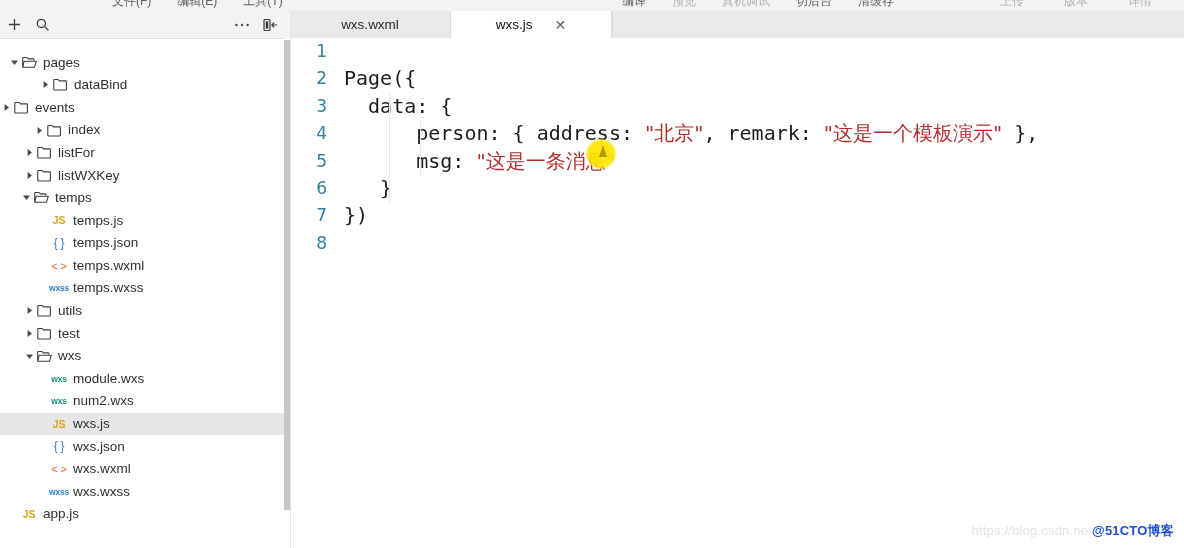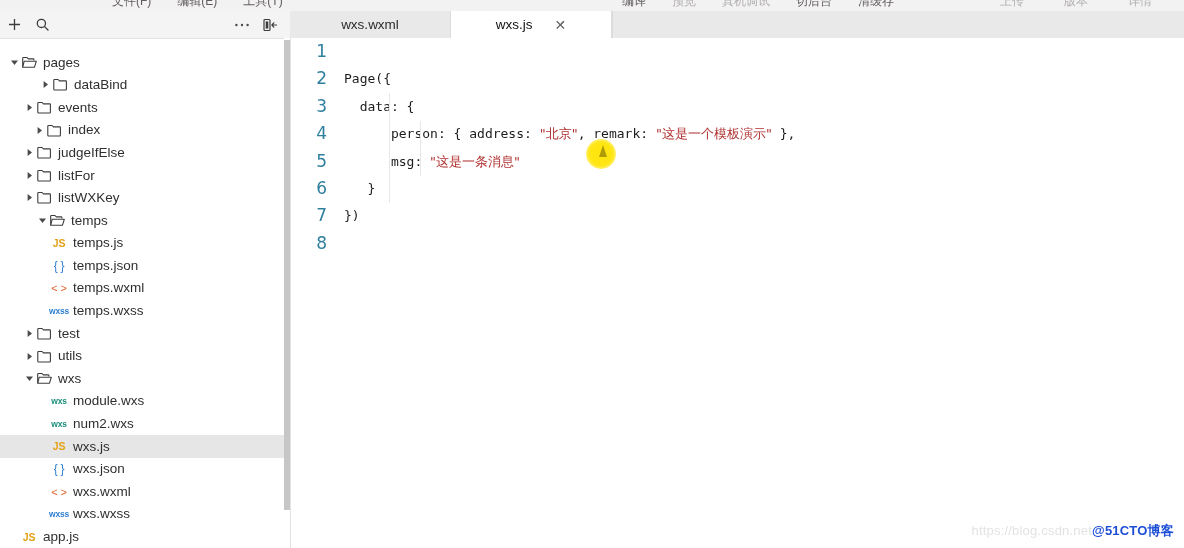--- a/index.html
+++ b/index.html
@@ -101,21 +101,21 @@
   .codeline{
     display:flex;align-items:flex-start;height:27.4px;
   }
   .ln{
     width:36px;flex:0 0 36px;text-align:right;padding-right:9px;
     color:#2f7f9e;font-size:17px;line-height:27.4px;
     font-family:"DejaVu Sans","Liberation Sans",sans-serif;
   }
   .ctext{
     font-family:"DejaVu Sans Mono","Liberation Mono",monospace;
-    font-size:13px;line-height:27.4px;color:#1c1c1c;white-space:pre;
+    font-size:20px;line-height:27.4px;color:#1c1c1c;white-space:pre;
     padding-left:8px;
   }
   .ctext .str{color:#b03030;}
   .ctext .cjk{font-family:"DejaVu Sans","Liberation Sans",sans-serif;}
   .indentguide{
     position:absolute;width:1px;background:#e8e8e8;
   }
 
   
   .cursorblob{
@@ -226,96 +226,81 @@
         </span>
         <span class="ficon">
           <span>
             <svg width="15" height="13" viewBox="0 0 15 13">
               <path d="M0.8 11.3V2.2c0-.4.3-.7.7-.7h3.6l1.3 1.4h6.3c.4 0 .7.3.7.7v7.7c0 .4-.3.7-.7.7H1.5c-.4 0-.7-.3-.7-.7z" stroke="#3c3c3c" stroke-width="1.1" fill="#fff" stroke-linejoin="round"></path>
             </svg>
           </span>
         </span>
         <span class="label">dataBind</span>
       </div>
+      <div class="row" style="">
+        <span class="arrow">
+          <svg width="9" height="9" viewBox="0 0 9 9">
+            <path d="M2.6 1v7L7 4.5z" fill="#4a4a4a"></path>
+          </svg>
+        </span>
+        <span class="ficon">
+          <span>
+            <svg width="15" height="13" viewBox="0 0 15 13">
+              <path d="M0.8 11.3V2.2c0-.4.3-.7.7-.7h3.6l1.3 1.4h6.3c.4 0 .7.3.7.7v7.7c0 .4-.3.7-.7.7H1.5c-.4 0-.7-.3-.7-.7z" stroke="#3c3c3c" stroke-width="1.1" fill="#fff" stroke-linejoin="round"></path>
+            </svg>
+          </span>
+        </span>
+        <span class="label">events</span>
+      </div>
+      <div class="row" style="padding-left: 33px;">
+        <span class="arrow">
+          <svg width="9" height="9" viewBox="0 0 9 9">
+            <path d="M2.6 1v7L7 4.5z" fill="#4a4a4a"></path>
+          </svg>
+        </span>
+        <span class="ficon">
+          <span>
+            <svg width="15" height="13" viewBox="0 0 15 13">
+              <path d="M0.8 11.3V2.2c0-.4.3-.7.7-.7h3.6l1.3 1.4h6.3c.4 0 .7.3.7.7v7.7c0 .4-.3.7-.7.7H1.5c-.4 0-.7-.3-.7-.7z" stroke="#3c3c3c" stroke-width="1.1" fill="#fff" stroke-linejoin="round"></path>
+            </svg>
+          </span>
+        </span>
+        <span class="label">index</span>
+      </div>
       <div class="row" style="padding-left: 23px;">
         <span class="arrow">
           <svg width="9" height="9" viewBox="0 0 9 9">
             <path d="M2.6 1v7L7 4.5z" fill="#4a4a4a"></path>
           </svg>
         </span>
         <span class="ficon">
           <span>
             <svg width="15" height="13" viewBox="0 0 15 13">
               <path d="M0.8 11.3V2.2c0-.4.3-.7.7-.7h3.6l1.3 1.4h6.3c.4 0 .7.3.7.7v7.7c0 .4-.3.7-.7.7H1.5c-.4 0-.7-.3-.7-.7z" stroke="#3c3c3c" stroke-width="1.1" fill="#fff" stroke-linejoin="round"></path>
             </svg>
           </span>
         </span>
-        <span class="label">events</span>
-      </div>
-      <div class="row" style="padding-left: 33px;">
-        <span class="arrow">
-          <svg width="9" height="9" viewBox="0 0 9 9">
-            <path d="M2.6 1v7L7 4.5z" fill="#4a4a4a"></path>
-          </svg>
-        </span>
-        <span class="ficon">
-          <span>
-            <svg width="15" height="13" viewBox="0 0 15 13">
-              <path d="M0.8 11.3V2.2c0-.4.3-.7.7-.7h3.6l1.3 1.4h6.3c.4 0 .7.3.7.7v7.7c0 .4-.3.7-.7.7H1.5c-.4 0-.7-.3-.7-.7z" stroke="#3c3c3c" stroke-width="1.1" fill="#fff" stroke-linejoin="round"></path>
-            </svg>
-          </span>
-        </span>
-        <span class="label">index</span>
+        <span class="label">listFor</span>
       </div>
       <div class="row" style="padding-left: 23px;">
         <span class="arrow">
           <svg width="9" height="9" viewBox="0 0 9 9">
             <path d="M2.6 1v7L7 4.5z" fill="#4a4a4a"></path>
           </svg>
         </span>
         <span class="ficon">
           <span>
             <svg width="15" height="13" viewBox="0 0 15 13">
               <path d="M0.8 11.3V2.2c0-.4.3-.7.7-.7h3.6l1.3 1.4h6.3c.4 0 .7.3.7.7v7.7c0 .4-.3.7-.7.7H1.5c-.4 0-.7-.3-.7-.7z" stroke="#3c3c3c" stroke-width="1.1" fill="#fff" stroke-linejoin="round"></path>
             </svg>
           </span>
         </span>
-        <span class="label">judgeIfElse</span>
-      </div>
-      <div class="row" style="padding-left: 23px;">
-        <span class="arrow">
-          <svg width="9" height="9" viewBox="0 0 9 9">
-            <path d="M2.6 1v7L7 4.5z" fill="#4a4a4a"></path>
-          </svg>
-        </span>
-        <span class="ficon">
-          <span>
-            <svg width="15" height="13" viewBox="0 0 15 13">
-              <path d="M0.8 11.3V2.2c0-.4.3-.7.7-.7h3.6l1.3 1.4h6.3c.4 0 .7.3.7.7v7.7c0 .4-.3.7-.7.7H1.5c-.4 0-.7-.3-.7-.7z" stroke="#3c3c3c" stroke-width="1.1" fill="#fff" stroke-linejoin="round"></path>
-            </svg>
-          </span>
-        </span>
-        <span class="label">listFor</span>
-      </div>
-      <div class="row" style="padding-left: 23px;">
-        <span class="arrow">
-          <svg width="9" height="9" viewBox="0 0 9 9">
-            <path d="M2.6 1v7L7 4.5z" fill="#4a4a4a"></path>
-          </svg>
-        </span>
-        <span class="ficon">
-          <span>
-            <svg width="15" height="13" viewBox="0 0 15 13">
-              <path d="M0.8 11.3V2.2c0-.4.3-.7.7-.7h3.6l1.3 1.4h6.3c.4 0 .7.3.7.7v7.7c0 .4-.3.7-.7.7H1.5c-.4 0-.7-.3-.7-.7z" stroke="#3c3c3c" stroke-width="1.1" fill="#fff" stroke-linejoin="round"></path>
-            </svg>
-          </span>
-        </span>
         <span class="label">listWXKey</span>
       </div>
-      <div class="row" style="padding-left: 36px;">
+      <div class="row" style="padding-left: 20px;">
         <span class="arrow">
           <svg width="9" height="9" viewBox="0 0 9 9">
             <path d="M1 2.6h7L4.5 7z" fill="#4a4a4a"></path>
           </svg>
         </span>
         <span class="ficon">
           <span>
             <svg width="15" height="13" viewBox="0 0 15 13">
               <path d="M0.7 11.3V2.2c0-.4.3-.7.7-.7h3.6l1.3 1.4h4.9c.4 0 .7.3.7.7v1" stroke="#3c3c3c" stroke-width="1.1" fill="none" stroke-linejoin="round"></path>
               <path d="M2.1 5.3h12.2l-1.9 6H0.7z" stroke="#3c3c3c" stroke-width="1.1" fill="#fff" stroke-linejoin="round"></path>
@@ -358,36 +343,36 @@
             <path d="M2.6 1v7L7 4.5z" fill="#4a4a4a"></path>
           </svg>
         </span>
         <span class="ficon">
           <span>
             <svg width="15" height="13" viewBox="0 0 15 13">
               <path d="M0.8 11.3V2.2c0-.4.3-.7.7-.7h3.6l1.3 1.4h6.3c.4 0 .7.3.7.7v7.7c0 .4-.3.7-.7.7H1.5c-.4 0-.7-.3-.7-.7z" stroke="#3c3c3c" stroke-width="1.1" fill="#fff" stroke-linejoin="round"></path>
             </svg>
           </span>
         </span>
+        <span class="label">utils</span>
+      </div>
+      <div class="row" style="padding-left: 23px;">
+        <span class="arrow">
+          <svg width="9" height="9" viewBox="0 0 9 9">
+            <path d="M2.6 1v7L7 4.5z" fill="#4a4a4a"></path>
+          </svg>
+        </span>
+        <span class="ficon">
+          <span>
+            <svg width="15" height="13" viewBox="0 0 15 13">
+              <path d="M0.8 11.3V2.2c0-.4.3-.7.7-.7h3.6l1.3 1.4h6.3c.4 0 .7.3.7.7v7.7c0 .4-.3.7-.7.7H1.5c-.4 0-.7-.3-.7-.7z" stroke="#3c3c3c" stroke-width="1.1" fill="#fff" stroke-linejoin="round"></path>
+            </svg>
+          </span>
+        </span>
         <span class="label">test</span>
-      </div>
-      <div class="row" style="padding-left: 23px;">
-        <span class="arrow">
-          <svg width="9" height="9" viewBox="0 0 9 9">
-            <path d="M2.6 1v7L7 4.5z" fill="#4a4a4a"></path>
-          </svg>
-        </span>
-        <span class="ficon">
-          <span>
-            <svg width="15" height="13" viewBox="0 0 15 13">
-              <path d="M0.8 11.3V2.2c0-.4.3-.7.7-.7h3.6l1.3 1.4h6.3c.4 0 .7.3.7.7v7.7c0 .4-.3.7-.7.7H1.5c-.4 0-.7-.3-.7-.7z" stroke="#3c3c3c" stroke-width="1.1" fill="#fff" stroke-linejoin="round"></path>
-            </svg>
-          </span>
-        </span>
-        <span class="label">utils</span>
       </div>
       <div class="row" style="padding-left: 23px;">
         <span class="arrow">
           <svg width="9" height="9" viewBox="0 0 9 9">
             <path d="M1 2.6h7L4.5 7z" fill="#4a4a4a"></path>
           </svg>
         </span>
         <span class="ficon">
           <span>
             <svg width="15" height="13" viewBox="0 0 15 13">

